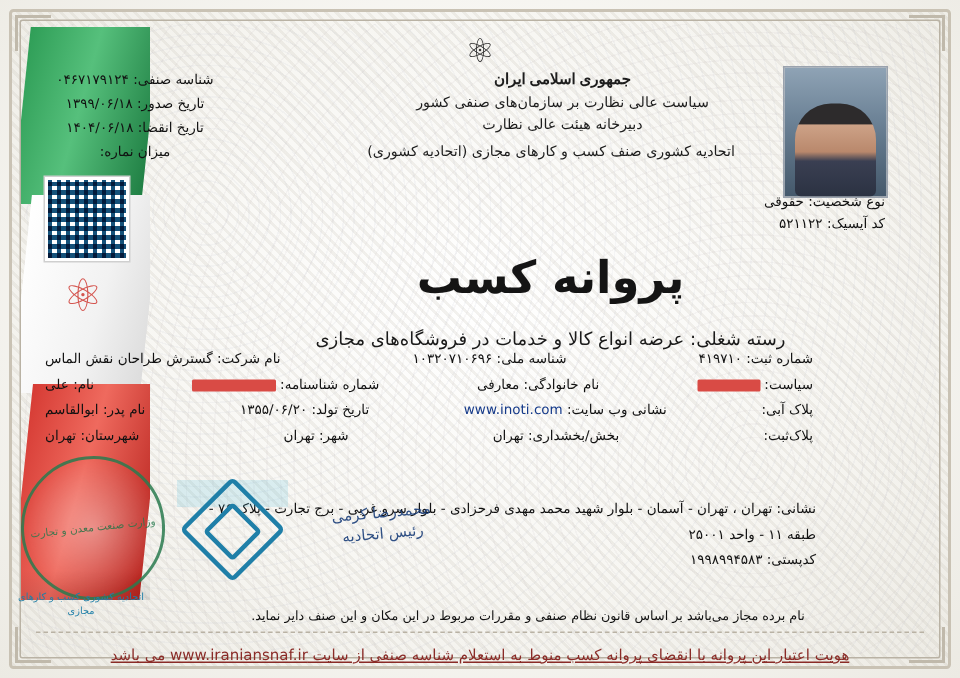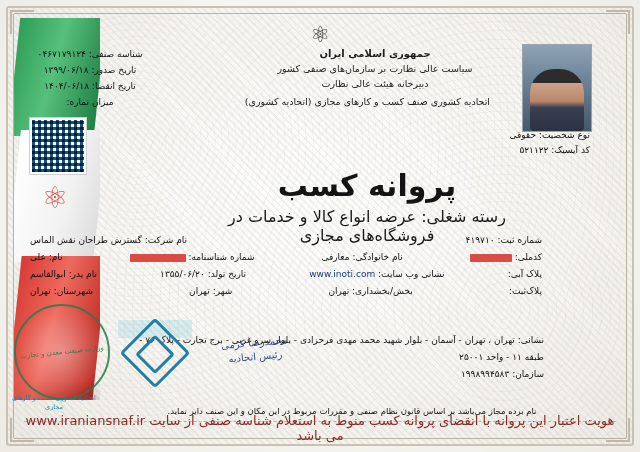--- a/index.html
+++ b/index.html
@@ -75,21 +75,21 @@
     position:absolute;left:50%;transform:translateX(-50%);
     top:22px;font-size:22px;color:#2a2a2a;
   }
   
   .header{
     position:absolute;top:46px;right:150px;
     text-align:center;width:230px;
     color:#1d1d1d;
   }
   .header div{font-size:9.5px;line-height:15px;white-space:nowrap;}
-  .header .h1{font-size:10px;font-weight:bold;}
+  .header .h1{font-size:10px;font-weight:bold;font-family:Liberation Serif, serif;}
   .header .h4{font-size:9.5px;margin-top:3px;}
   
   .photo{
     position:absolute;top:44px;right:48px;
     width:68px;height:86px;
     border:1px solid #9aa2ad;
     background:linear-gradient(180deg,#8fa3b5 0%,#6d8397 40%,#44586b 100%);
     overflow:hidden;
   }
   .photo .face{
@@ -122,21 +122,21 @@
   .person-type div{font-size:9px;line-height:15px;white-space:nowrap;}
   
   .title{
     position:absolute;top:168px;right:108px;width:330px;
     text-align:center;
   }
   .title .main{
     font-size:30px;font-weight:bold;color:#141414;letter-spacing:0;
   }
   .title .sub{
-    margin-top:4px;font-size:16px;color:#1a1a1a;
+    margin-top:16px;font-size:12px;color:#1a1a1a;
   }
   
   .details{
     position:absolute;top:232px;right:96px;left:28px;
     color:#111;
   }
   .drow{
     display:flex;justify-content:space-between;
     font-size:9px;line-height:17px;white-space:nowrap;
   }
@@ -191,21 +191,21 @@
   .note{
     position:absolute;bottom:36px;right:40px;left:104px;
     text-align:center;font-size:8.5px;color:#111;
   }
   .divider{
     position:absolute;bottom:30px;right:24px;left:24px;
     border-top:1px dashed #b9b2a4;
   }
   .footer{
     position:absolute;bottom:9px;right:24px;left:24px;
-    text-align:center;font-size:13px;color:#8a2b27;
+    text-align:center;font-size:10px;color:#8a2b27;text-decoration:underline;
   }
   .corner{
     position:absolute;width:22px;height:22px;border:2px solid #c0b9ab;
   }
   .c-tl{top:10px;left:10px;border-right:none;border-bottom:none;}
   .c-tr{top:10px;right:10px;border-left:none;border-bottom:none;}
   .c-bl{bottom:10px;left:10px;border-right:none;border-top:none;}
   .c-br{bottom:10px;right:10px;border-left:none;border-top:none;}
 </style>
 </head>
@@ -279,28 +279,32 @@
   </div>
 
   <div class="details">
 
     <div class="drow">
       <span class="dcell">
         <span>شماره ثبت:</span>
         <span>۴۱۹۷۱۰</span>
       </span>
       <span class="dcell">
+        <span>شناسه ملی:</span>
+        <span>۱۰۳۲۰۷۱۰۶۹۶</span>
+      </span>
+      <span class="dcell">
         <span>نام شرکت:</span>
         <span>گسترش طراحان نقش الماس</span>
       </span>
     </div>
 
     <div class="drow">
       <span class="dcell">
-        <span>کدملی:</span>
+        <span>سیاست:</span>
         <span class="redacted"></span>
       </span>
       <span class="dcell">
         <span>نام خانوادگی:</span>
         <span>معارفی</span>
       </span>
       <span class="dcell">
         <span>شماره شناسنامه:</span>
         <span class="redacted wide"></span>
       </span>
@@ -346,21 +350,21 @@
       </span>
     </div>
   </div>
 
   <div class="addr">
     <div>
       <span>نشانی:</span>
       <span>تهران ، تهران - آسمان - بلوار شهید محمد مهدی فرحزادی - بلوار سرو غربی - برج تجارت - پلاک ۷۶ - طبقه ۱۱ - واحد ۲۵۰۰۱</span>
     </div>
     <div>
-      <span>سازمان:</span>
+      <span>کدپستی:</span>
       <span>۱۹۹۸۹۹۴۵۸۳</span>
     </div>
   </div>
 
   <div class="seal-left">
     <span>وزارت صنعت معدن و تجارت</span>
   </div>
 
   <div class="seal-logo">
     <div class="cap"></div>

